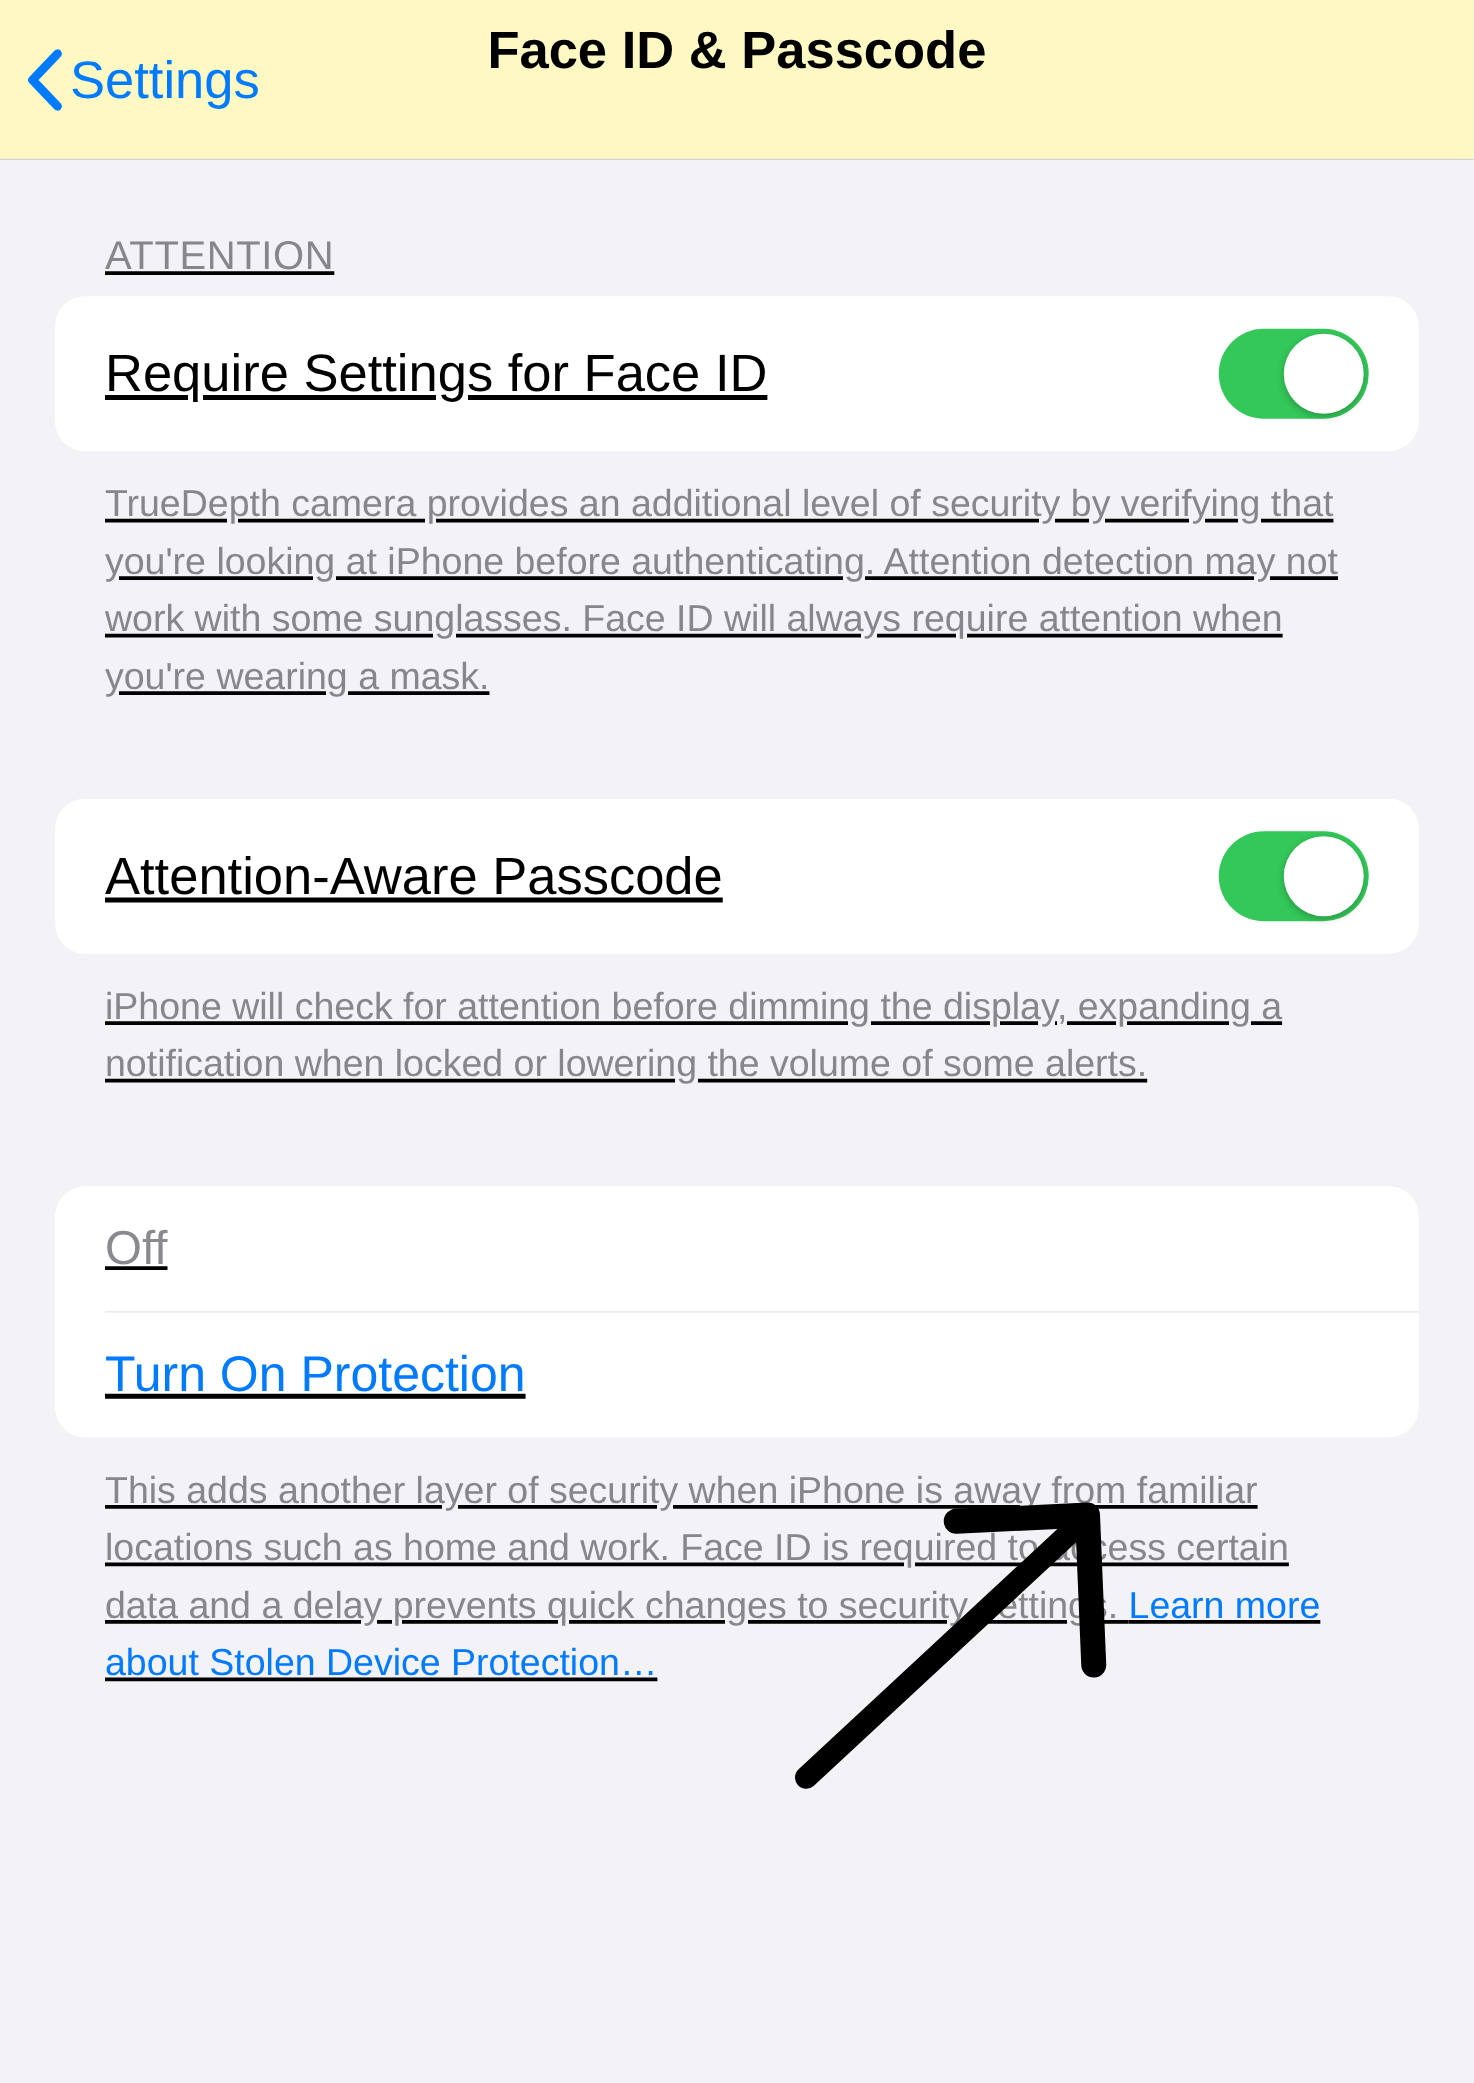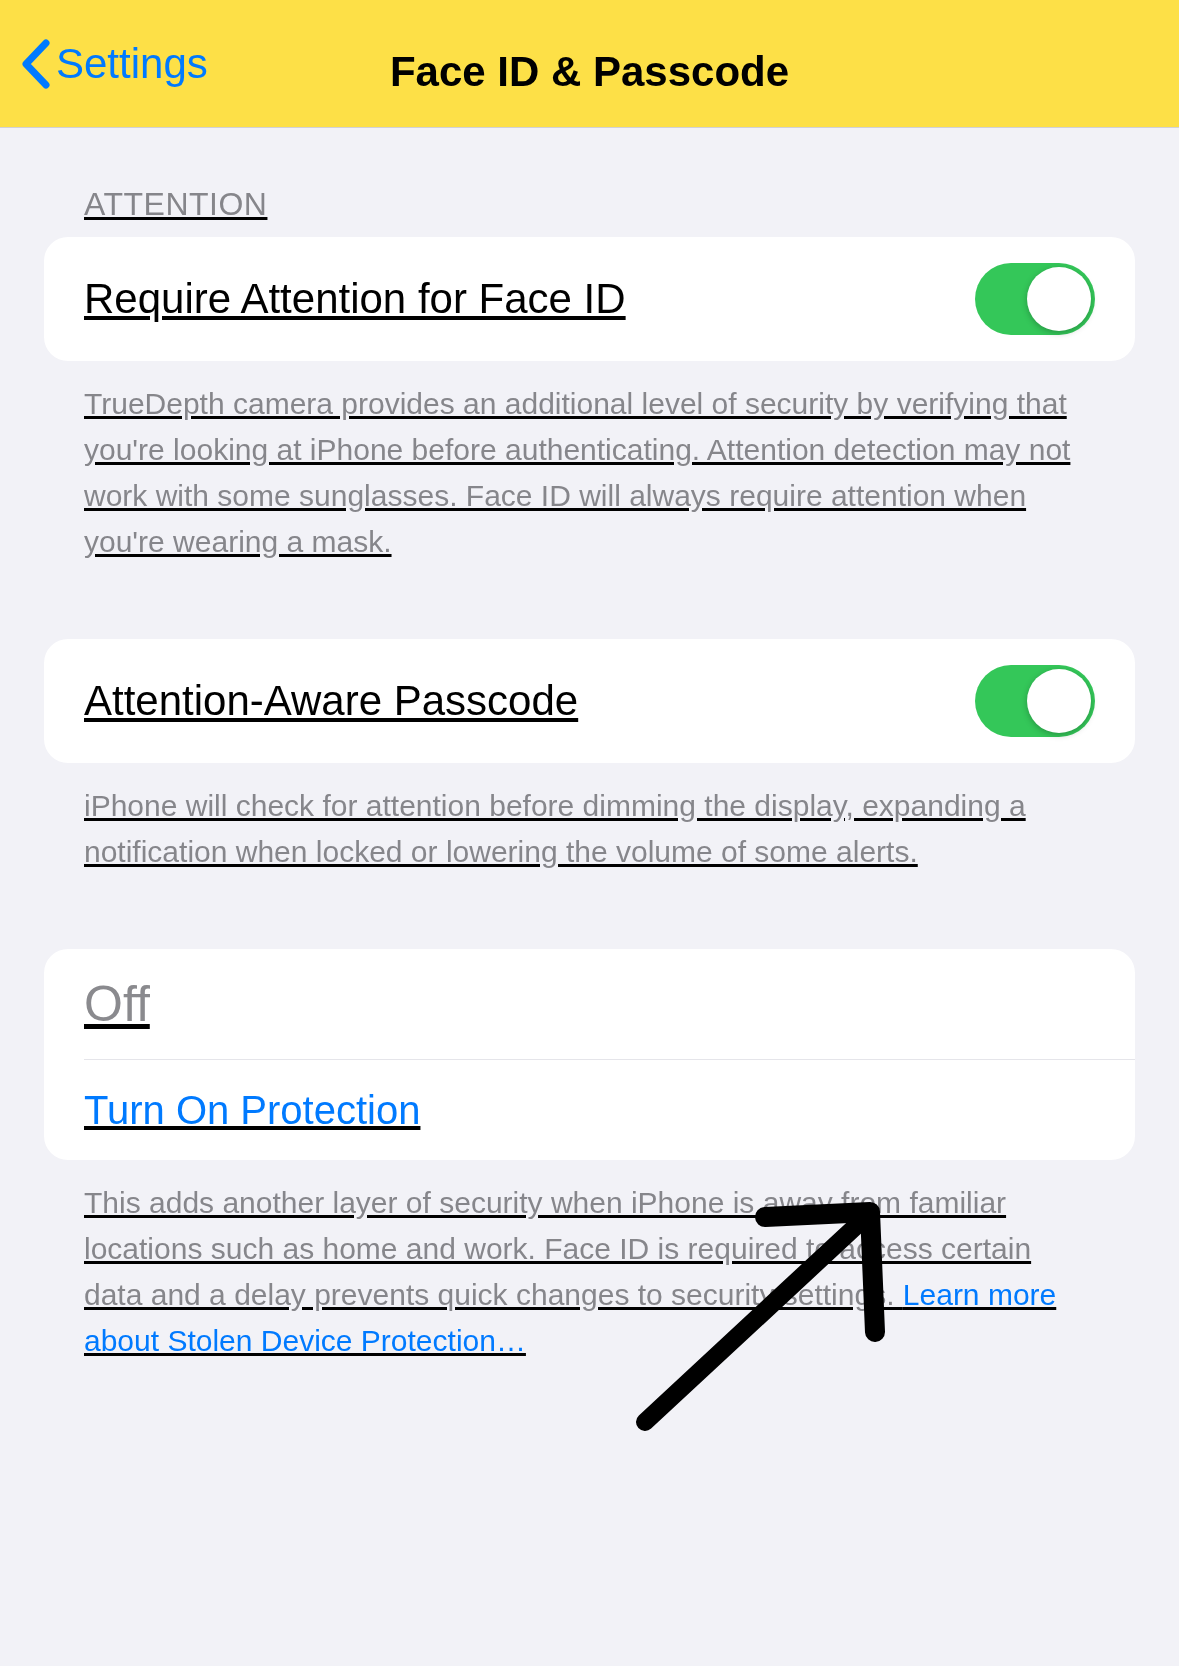--- a/index.html
+++ b/index.html
@@ -11,23 +11,22 @@
     body {
       font-family: -apple-system, BlinkMacSystemFont, "Helvetica Neue", sans-serif;
       background: #f2f2f7;
       width: 1179px;
       height: 1666px;
       overflow: hidden;
       position: relative;
     }
     .nav-bar {
       display: flex;
-      align-items: center;
       height: 128px;
-      background: #fde047;
+      background: #fef9c3;
       border-bottom: 1px solid #d1d1d6;
       padding: 0 20px;
       position: relative;
     }
     .back-button {
       display: flex;
       align-items: center;
       gap: 6px;
       color: #007aff;
       font-size: 42px;
@@ -68,21 +67,21 @@
       justify-content: space-between;
       padding: 26px 40px;
       min-height: 100px;
     }
     .row-label {
       font-size: 42px;
       color: #000;
       font-weight: 400;
     }
     .row-value {
-      font-size: 50px;
+      font-size: 38px;
       color: #8a8a8e;
     }
     .row-link {
       font-size: 40px;
       color: #007aff;
     }
     .toggle {
       width: 120px;
       height: 72px;
       border-radius: 36px;
@@ -137,21 +136,21 @@
   </div>
   <div class="nav-title">Face ID &amp; Passcode</div>
 </div>
 
 <div class="content">
 
   <div class="section-header">ATTENTION</div>
 
   <div class="group">
     <div class="row">
-      <div class="row-label">Require Attention for Face ID</div>
+      <div class="row-label">Require Settings for Face ID</div>
       <div class="toggle">
         <div class="toggle-knob"></div>
       </div>
     </div>
   </div>
   <div class="footer-text">TrueDepth camera provides an additional level of security by verifying that you're looking at iPhone before authenticating. Attention detection may not work with some sunglasses. Face ID will always require attention when you're wearing a mask.</div>
 
   <div class="spacer-1"></div>
 
   <div class="group">

